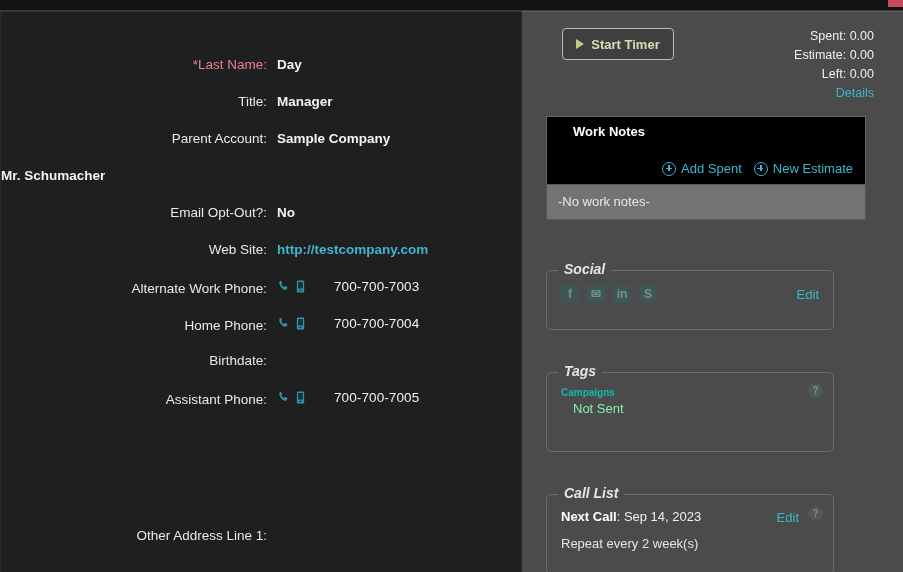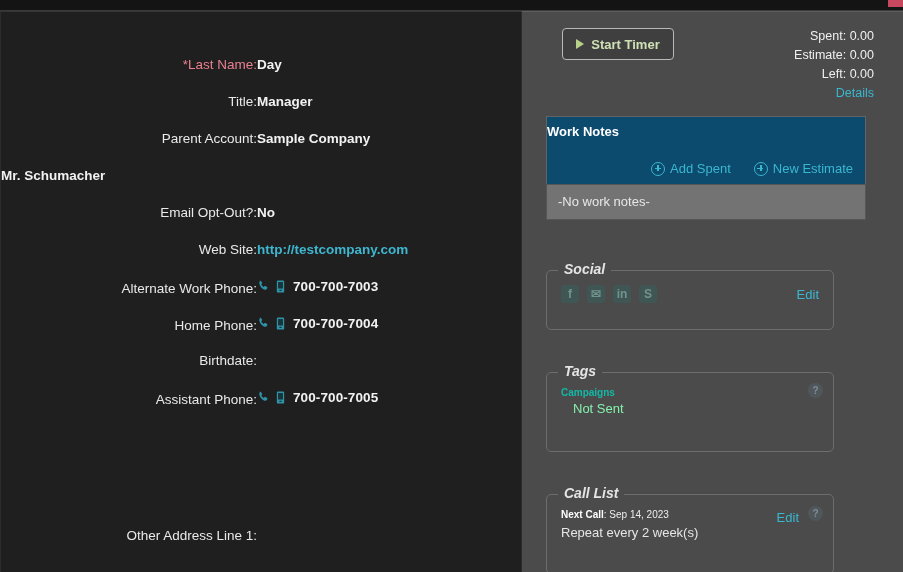--- a/index.html
+++ b/index.html
@@ -36,41 +36,42 @@
     border-left: 1px solid #2c2c2c;
     border-top: 1px solid #343434;
     overflow: hidden;
   }
   .field-row {
     display: flex;
     align-items: baseline;
     height: 37px;
   }
   .field-label {
-    width: 256px;
+    width: 276px;
     text-align: right;
+    padding-right: 10px;
     font-size: 13.5px;
     color: #e9e9e9;
     white-space: nowrap;
   }
   .field-label.required { color: #e8808f; }
   .field-value {
     font-size: 13.5px;
     color: #f2f2f2;
     font-weight: bold;
     white-space: nowrap;
     display: flex;
     align-items: center;
   }
   .field-value.plain { font-weight: bold; }
   .field-value.link {
     color: #3fb6cf;
     font-weight: bold;
   }
-  .field-value.phone { font-weight: bold; letter-spacing: 0.1px; }
+  .field-value.phone { font-weight: normal; letter-spacing: 0.1px; gap: 21px; }
   .phone-icons {
     display: inline-flex;
     align-items: center;
     gap: 6px;
     margin-right: 8px;
   }
   .icon-svg { display: block; }
 
   
   .right-pane {
@@ -127,37 +128,37 @@
     cursor: pointer;
   }
 
   
   .worknotes-card {
     position: absolute;
     left: 24px; top: 104px;
     width: 320px;
   }
   .worknotes-head {
-    background: #0c4a6e;
+    background: #000000;
     border: 1px solid #646464;
     border-bottom: none;
-    padding: 7px 10px 8px 0;
+    padding: 7px 10px 8px 26px;
     height: 68px;
     position: relative;
   }
   .worknotes-title {
     font-size: 13px;
     font-weight: bold;
     color: #ffffff;
   }
   .worknotes-actions {
     position: absolute;
     right: 12px; bottom: 8px;
     display: flex;
-    gap: 23px;
+    gap: 12px;
     align-items: center;
   }
   .wn-action {
     display: flex;
     align-items: center;
     gap: 5px;
     color: #3ab7d0;
     font-size: 13px;
     cursor: pointer;
     white-space: nowrap;
@@ -255,21 +256,21 @@
     font-weight: bold;
     display: flex;
     align-items: center;
     justify-content: center;
     cursor: pointer;
     opacity: 0.75;
   }
 
   
   .calllist-box { top: 482px; height: 80px; }
-  .call-line1 { font-size: 10px; color: #eeeeee; margin-bottom: 5px; }
+  .call-line1 { font-size: 13px; color: #eeeeee; margin-bottom: 12px; }
   .call-line1 b { color: #ffffff; }
   .call-line2 { font-size: 13px; color: #e6e6e6; }
   .call-edit {
     position: absolute;
     right: 34px; top: 15px;
   }
   .call-help {
     position: absolute;
     right: 10px; top: 11px;
   }

